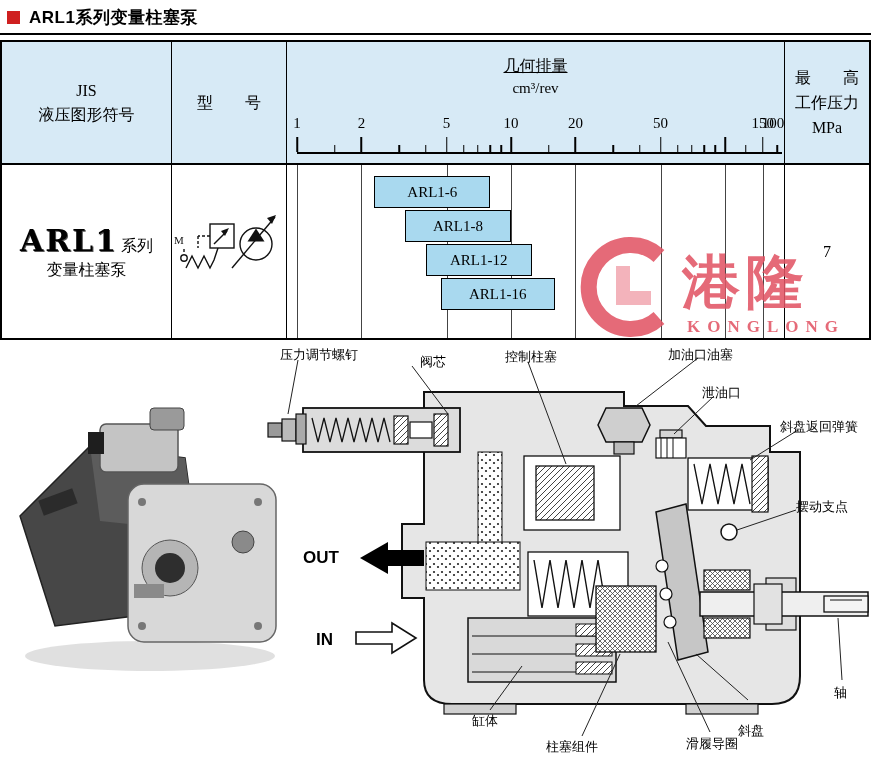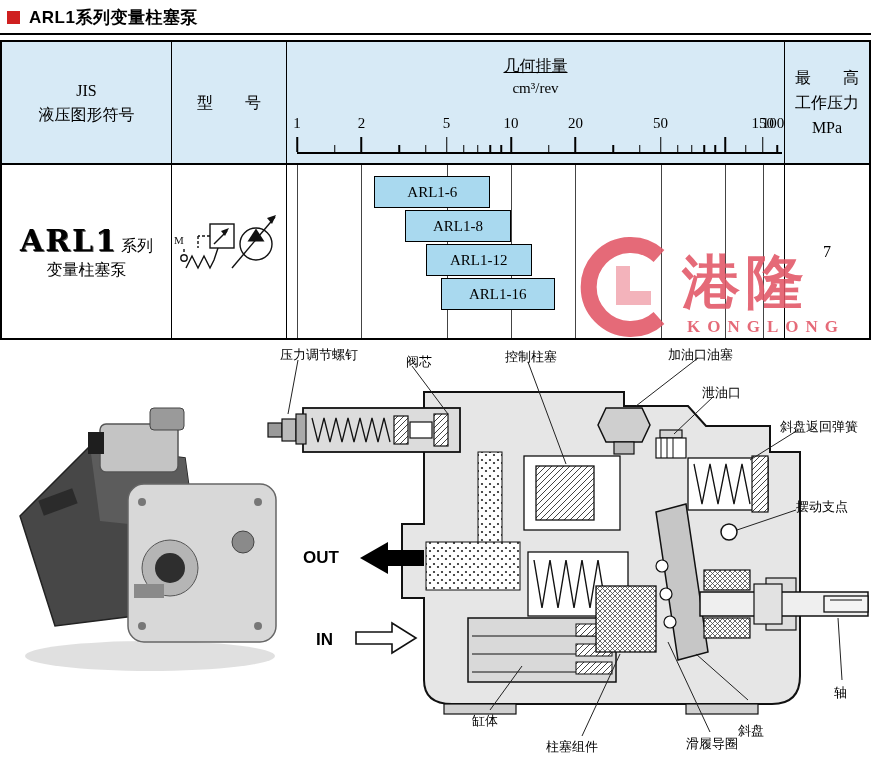--- a/index.html
+++ b/index.html
@@ -306,21 +306,21 @@
         <path d="M796,164 L737,184"></path>
         <path d="M490,364 L522,320"></path>
         <path d="M582,390 L620,308"></path>
         <path d="M710,386 L668,296"></path>
         <path d="M748,354 L696,308"></path>
         <path d="M842,334 L838,272"></path>
       </g>
     </svg>
 
     <span class="dlabel" style="left:280px; top:0px;">压力调节螺钉</span>
-    <span class="dlabel" style="left:406px; top:7px;">阀芯</span>
+    <span class="dlabel" style="left:420px; top:7px;">阀芯</span>
     <span class="dlabel" style="left:505px; top:2px;">控制柱塞</span>
     <span class="dlabel" style="left:668px; top:0px;">加油口油塞</span>
     <span class="dlabel" style="left:702px; top:38px;">泄油口</span>
     <span class="dlabel" style="left:780px; top:72px;">斜盘返回弹簧</span>
     <span class="dlabel" style="left:796px; top:152px;">摆动支点</span>
     <span class="dlabel" style="left:472px; top:366px;">缸体</span>
     <span class="dlabel" style="left:546px; top:392px;">柱塞组件</span>
     <span class="dlabel" style="left:686px; top:389px;font-family:Liberation Serif, serif;">滑履导圈</span>
     <span class="dlabel" style="left:738px; top:357px;margin-top:19px;">斜盘</span>
     <span class="dlabel" style="left:834px; top:338px;">轴</span>

